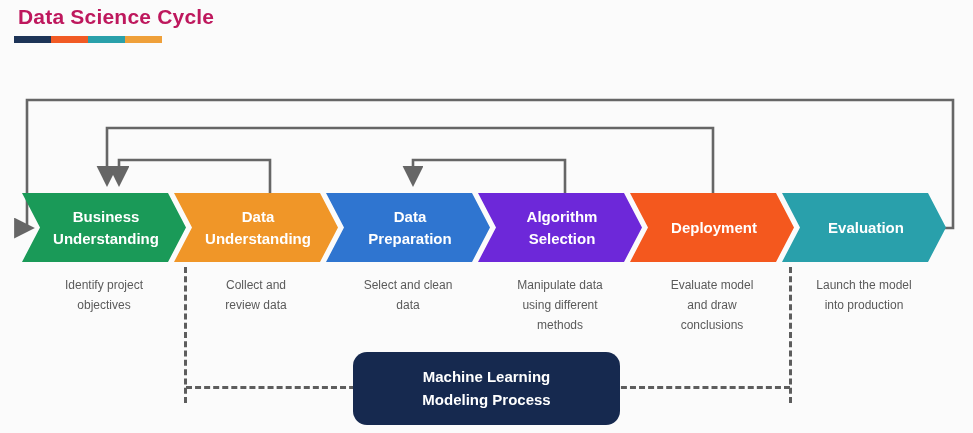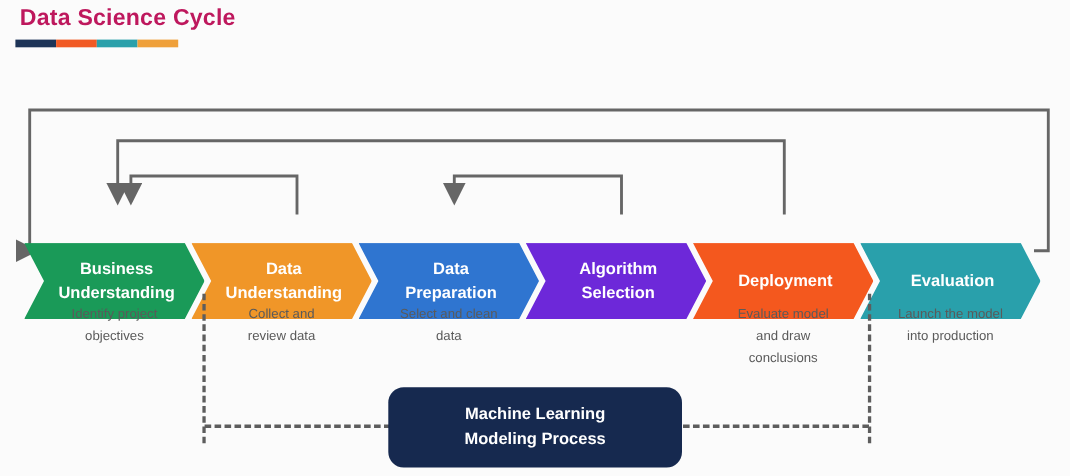--- a/index.html
+++ b/index.html
@@ -21,21 +21,21 @@
   }
   .useg { width:37px; height:7px; display:block; }
 
   .connector-layer {
     position:absolute; left:0; top:0; width:973px; height:433px;
     pointer-events:none;
   }
 
   .stage-row {
     position:absolute; left:22px; top:193px;
-    display:flex; height:69px;margin-top:28px;
+    display:flex; height:69px;
   }
   .stage {
     position:relative;
     width:164px; height:69px;
     clip-path: polygon(0 0, calc(100% - 18px) 0, 100% 50%, calc(100% - 18px) 100%, 0 100%, 18px 50%);
     display:flex; align-items:center; justify-content:center;
     text-align:center;
   }
   .stage + .stage { margin-left:-12px; }
   .stage-label {
@@ -120,20 +120,23 @@
       </div>
     </div>
 
   <div class="description-row">
       <div class="stage-desc" style="left: 28px;">Identify project
 objectives</div>
       <div class="stage-desc" style="left: 180px;">Collect and
 review data</div>
       <div class="stage-desc" style="left: 332px;">Select and clean
 data</div>
+      <div class="stage-desc" style="left: 484px;">Manipulate data
+using different
+methods</div>
       <div class="stage-desc" style="left: 788px;">Launch the model
 into production</div>
       <div class="stage-desc" style="left: 636px;">Evaluate model
 and draw
 conclusions</div>
     </div>
 
   <div class="ml-bracket-left"></div>
   <div class="ml-bracket-right"></div>
   <div class="ml-bracket-bottom"></div>

